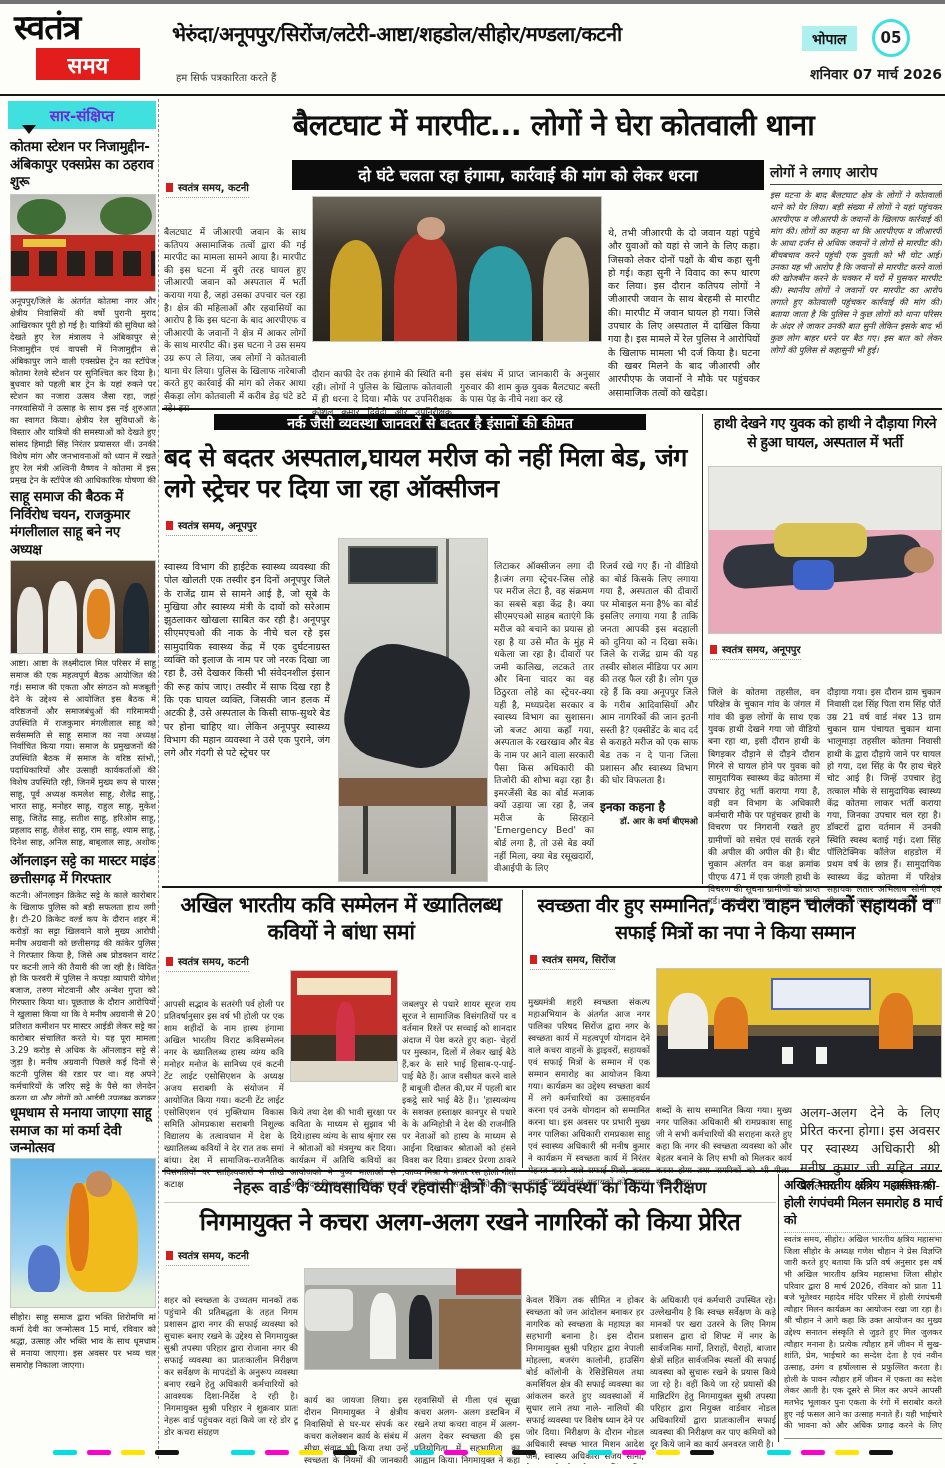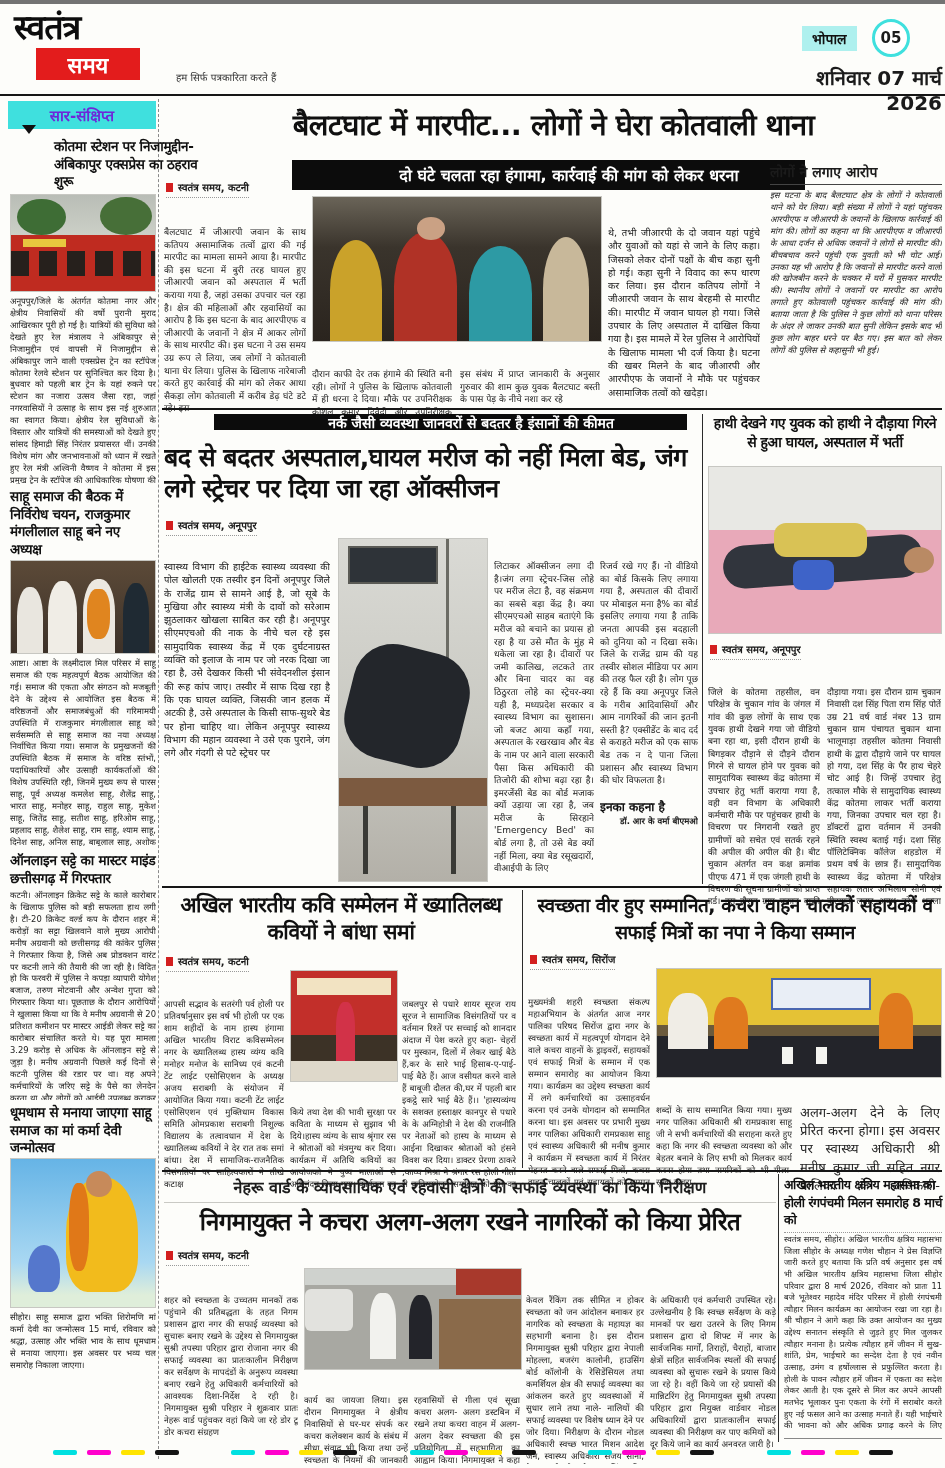--- a/index.html
+++ b/index.html
@@ -4,21 +4,21 @@
 <style>
   html,body{margin:0;padding:0;background:#d8d8d8;}
   .page{position:relative;width:945px;height:1468px;margin:0 auto;background:#fdfdfa;
         font-family:"DejaVu Sans",sans-serif;color:#1b1b1b;overflow:hidden;
         border-top:4px solid #737373;}
   .abs{position:absolute;}
   .body-text{font-size:9px;line-height:1.4;text-align:justify;color:#222;overflow:hidden;margin-top:22px;}
   .small-text{font-size:8.4px;line-height:1.42;text-align:justify;color:#242424;overflow:hidden;}
   .headline{font-weight:800;color:#101010;letter-spacing:-0.5px;}
   .kicker-bar{background:#0c0c0c;color:#fff;font-weight:700;text-align:center;
-              display:flex;align-items:center;justify-content:center;overflow:hidden;padding-left:41px;}
+              display:flex;align-items:center;justify-content:center;overflow:hidden;}
   .byline{display:flex;align-items:center;gap:5px;font-weight:700;font-size:10px;
           border-bottom:1px dotted #999;padding-bottom:3px;width:max-content;max-width:100%;}
   .byline .mark{width:7px;height:9px;background:#d31f1f;flex:0 0 auto;}
   .rule-h{background:#161616;height:2px;}
   .rule-v{background:#2a2a2a;width:1px;}
   .dotted-v{border-left:1px dashed #8a8a8a;width:0;}
   .photo{position:absolute;overflow:hidden;background:#9a9a94;border:1px solid #c7c7c2;}
   .photo div{position:absolute;}
   .sb-title{font-weight:800;font-size:13.5px;line-height:1.3;color:#111;letter-spacing:-0.3px;}
   .cyan-badge{background:#3fe0de;color:#6d28d9;font-weight:800;text-align:center;}
@@ -30,32 +30,33 @@
 </style>
 </head>
 <body>
 
 <div class="page">
 
   <div class="abs" style="left:14px;top:6px;width:150px;">
     <div style="font-size:34px;font-weight:800;letter-spacing:-1px;color:#0d0d0d;line-height:1.05;">स्वतंत्र</div>
     <div style="background:#e31c1c;color:#fff;font-weight:800;font-size:22px;text-align:center;width:104px;margin:2px 0 0 22px;padding:1px 0;">समय</div>
   </div>
+  <div class="abs headline" style="left:172px;top:16px;width:632px;font-size:20px;white-space:nowrap;overflow:hidden;">भेरुंदा/अनूपपुर/सिरोंज/लटेरी-आष्टा/शहडोल/सीहोर/मण्डला/कटनी</div>
   <div class="abs cyan-badge" style="left:802px;top:22px;padding:3px 10px;font-size:14px;background:#aef0ee;color:#111;">भोपाल</div>
   <div class="abs" style="left:872px;top:15px;width:32px;height:32px;border:3px solid #3fe0de;border-radius:50%;background:#fff;display:flex;align-items:center;justify-content:center;font-weight:800;font-size:15px;">05</div>
   <div class="abs" style="left:176px;top:66px;font-size:10px;color:#333;">हम सिर्फ पत्रकारिता करते हैं</div>
-  <div class="abs" style="left:770px;top:60px;width:172px;font-weight:800;font-size:20px;text-align:right;">शनिवार 07 मार्च 2026</div>
+  <div class="abs" style="left:770px;top:60px;width:172px;font-weight:800;font-size:14px;text-align:right;">शनिवार 07 मार्च 2026</div>
   <div class="abs rule-h" style="left:0;top:90px;width:945px;"></div>
 
   <div class="abs dotted-v" style="left:158px;top:95px;height:1360px;"></div>
 
   <div class="abs cyan-badge" style="left:8px;top:97px;width:148px;padding:4px 0;font-size:15px;">सार-संक्षिप्त</div>
   <div class="abs" style="left:22px;top:121px;width:0;height:0;border-left:7px solid transparent;border-right:7px solid transparent;border-top:9px solid #101010;"></div>
 
-  <div class="abs sb-title" style="left:10px;top:134px;width:146px;margin-left:44px;">कोतमा स्टेशन पर निजामुद्दीन-अंबिकापुर एक्सप्रेस का ठहराव शुरू</div>
+  <div class="abs sb-title" style="left:10px;top:134px;width:146px;">कोतमा स्टेशन पर निजामुद्दीन-अंबिकापुर एक्सप्रेस का ठहराव शुरू</div>
   <div class="photo" style="left:10px;top:190px;width:144px;height:96px;">
     <div style="left:0;top:0;width:100%;height:45%;background:linear-gradient(180deg,#b9bdb6,#cdd1c8);"></div>
     <div style="left:4%;top:4%;width:34%;height:38%;background:#3e6d35;border-radius:50%;"></div>
     <div style="left:62%;top:2%;width:36%;height:40%;background:#476f38;border-radius:50%;"></div>
     <div style="left:0;top:42%;width:100%;height:58%;background:#bf2b20;"></div>
     <div style="left:0;top:58%;width:100%;height:26%;background:repeating-linear-gradient(90deg,#26201c 0 18px,#bf2b20 18px 28px);"></div>
     <div style="left:8%;top:46%;width:30%;height:8%;background:#e8c63f;"></div>
   </div>
   <div class="abs small-text" style="left:10px;top:292px;width:146px;height:188px;">अनूपपुर/जिले के अंतर्गत कोतमा नगर और क्षेत्रीय निवासियों की वर्षों पुरानी मुराद आखिरकार पूरी हो गई है। यात्रियों की सुविधा को देखते हुए रेल मंत्रालय ने अंबिकापुर से निजामुद्दीन एवं वापसी में निजामुद्दीन से अंबिकापुर जाने वाली एक्सप्रेस ट्रेन का स्टॉपेज कोतमा रेलवे स्टेशन पर सुनिश्चित कर दिया है। बुधवार को पहली बार ट्रेन के यहां रुकने पर स्टेशन का नजारा उत्सव जैसा रहा, जहां नगरवासियों ने उत्साह के साथ इस नई शुरुआत का स्वागत किया। क्षेत्रीय रेल सुविधाओं के विस्तार और यात्रियों की समस्याओं को देखते हुए सांसद हिमाद्री सिंह निरंतर प्रयासरत थीं। उनकी विशेष मांग और जनभावनाओं को ध्यान में रखते हुए रेल मंत्री अश्विनी वैष्णव ने कोतमा में इस प्रमुख ट्रेन के स्टॉपेज की आधिकारिक घोषणा की थी। रेल प्रशासन ने त्वरित कार्रवाई करते हुए 4 एवं 5 मार्च से इसकी समय सारणी भी घोषित कर दी थी।</div>
 

